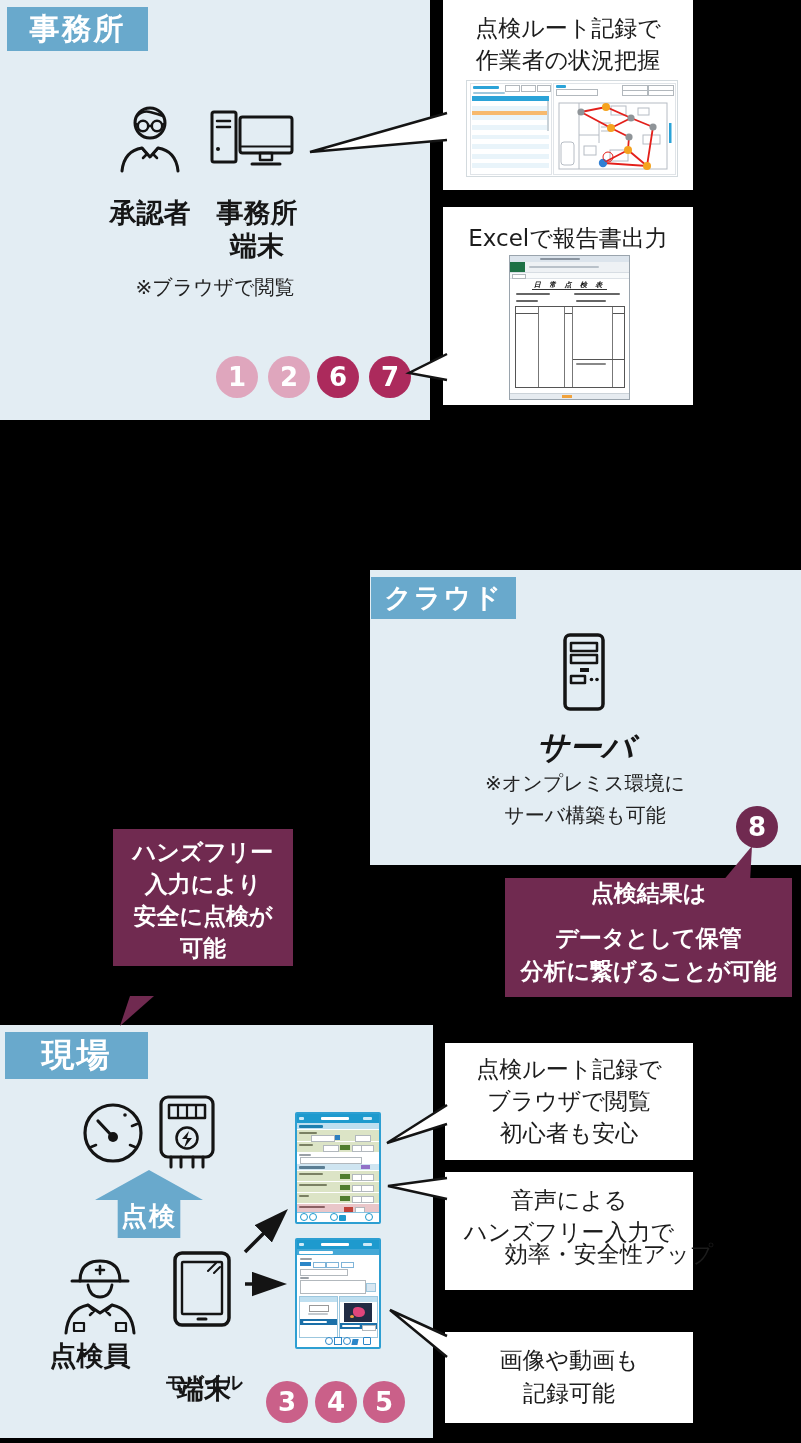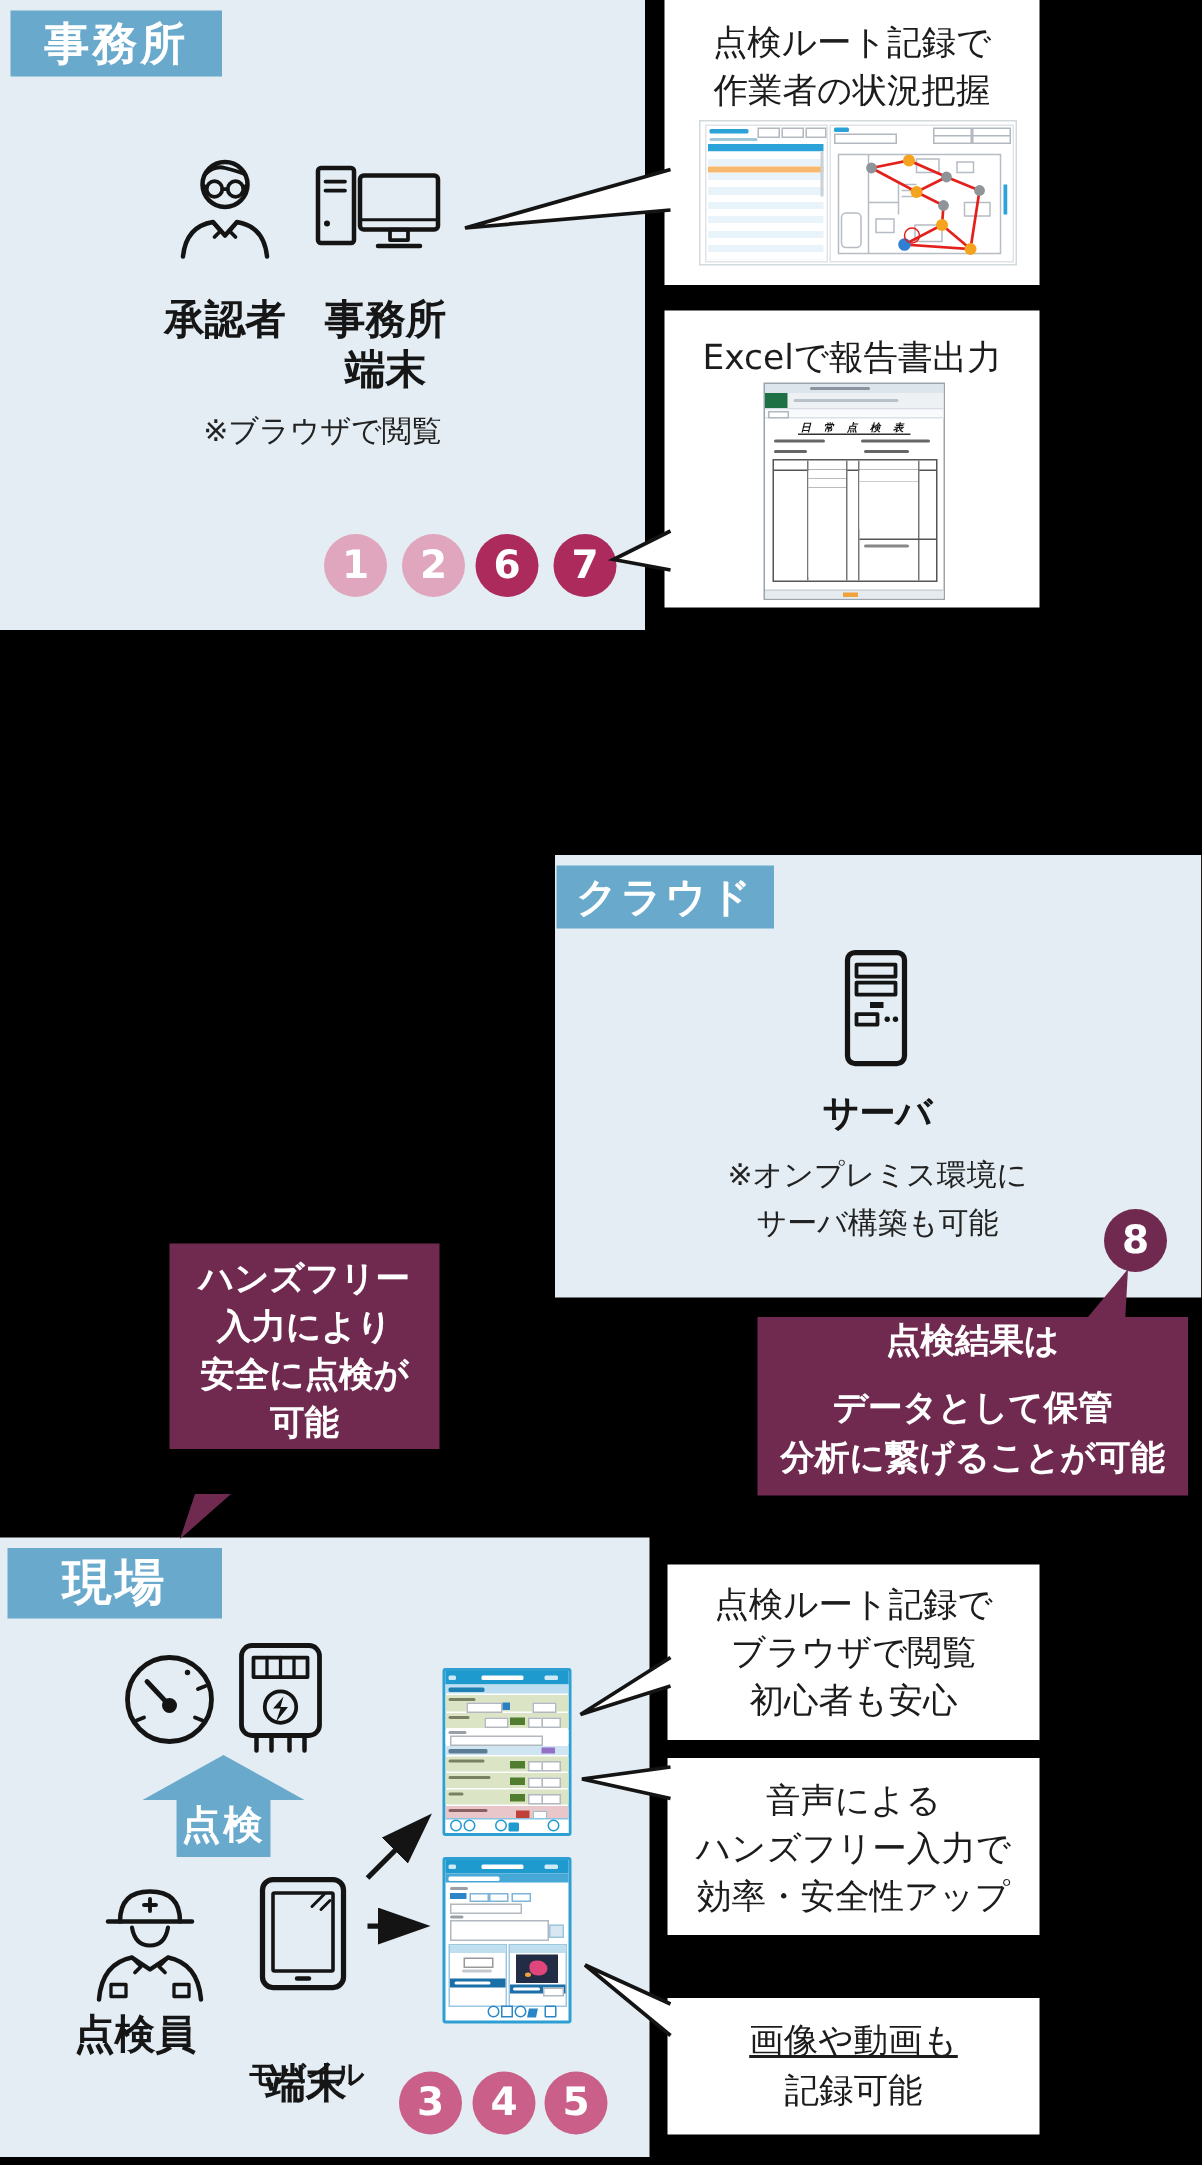--- a/index.html
+++ b/index.html
@@ -185,21 +185,21 @@
   <svg class="icon" style="left:558px;top:630px;" width="52" height="84" viewBox="0 0 52 82">
     <rect class="ic" x="7" y="4" width="38" height="74" rx="5" stroke-width="3.5"></rect>
     <rect class="ic" x="13" y="12" width="26" height="8" stroke-width="2.5"></rect>
     <rect class="ic" x="13" y="24" width="26" height="8" stroke-width="2.5"></rect>
     <rect x="22" y="37" width="9" height="4" fill="#141414"></rect>
     <rect class="ic" x="13" y="45" width="14" height="7" stroke-width="2.5"></rect>
     <circle cx="33.5" cy="48.5" r="1.8" fill="#141414"></circle>
       <circle cx="39" cy="48.5" r="1.8" fill="#141414"></circle>
   </svg>
 
-  <div class="cap" style="left:520px;top:726px;width:130px;font-size:24px;">サーバ</div>
+  <div class="cap" style="left:520px;top:726px;width:130px;font-size:32px;font-style:italic;">サーバ</div>
   <div class="note" style="left:430px;top:770px;width:310px;">※オンプレミス環境に</div>
   <div class="note" style="left:430px;top:802px;width:310px;">サーバ構築も可能</div>
 
   <div class="badge b-plum" style="left:736px;top:806px;">8</div>
 
   <div class="plum" style="left:113px;top:829px;width:180px;height:137px;">
     <div class="t" style="top:8px;">ハンズフリー</div>
     <div class="t" style="top:40px;">入力により</div>
     <div class="t" style="top:72px;">安全に点検が</div>
     <div class="t" style="top:104px;">可能</div>
@@ -354,25 +354,25 @@
 
   <div class="wbox z10" style="left:445px;top:1043px;width:248px;height:117px;">
     <div class="t" style="top:11px;">点検ルート記録で</div>
     <div class="t" style="top:43px;">ブラウザで閲覧</div>
     <div class="t" style="top:75px;">初心者も安心</div>
   </div>
 
   <div class="wbox z10" style="left:445px;top:1172px;width:248px;height:118px;">
     <div class="t" style="top:13px;">音声による</div>
     <div class="t" style="top:45px;">ハンズフリー入力で</div>
-    <div class="t" style="top:77px;">効率・安全性アップ</div>
+    <div class="t" style="top:67px;padding-left:40px;">効率・安全性アップ</div>
   </div>
 
   <div class="wbox z10" style="left:445px;top:1332px;width:248px;height:91px;">
-    <div class="t" style="top:13px;text-decoration:underline;">画像や動画も</div>
+    <div class="t" style="top:13px;">画像や動画も</div>
     <div class="t" style="top:46px;">記録可能</div>
   </div>
 
   <svg id="overlay" width="801" height="1443" viewBox="0 0 801 1443">
     <defs>
       <marker id="ah" orient="auto" markerWidth="12" markerHeight="12" refX="8" refY="3.5">
         <path d="M0 0 L10 3.5 L0 7 Z" fill="#141414"></path>
       </marker>
     </defs>
     <path d="M447 113 L310 152 L447 140" fill="#fff" stroke="#141414" stroke-width="2.5"></path>

